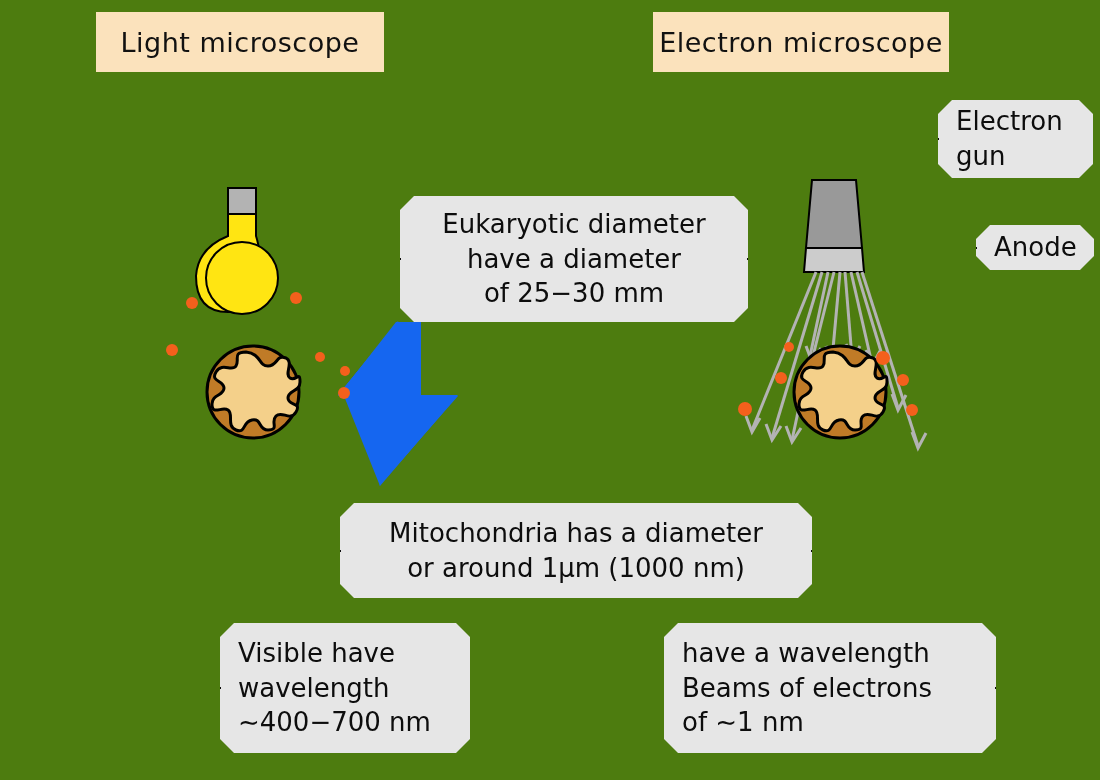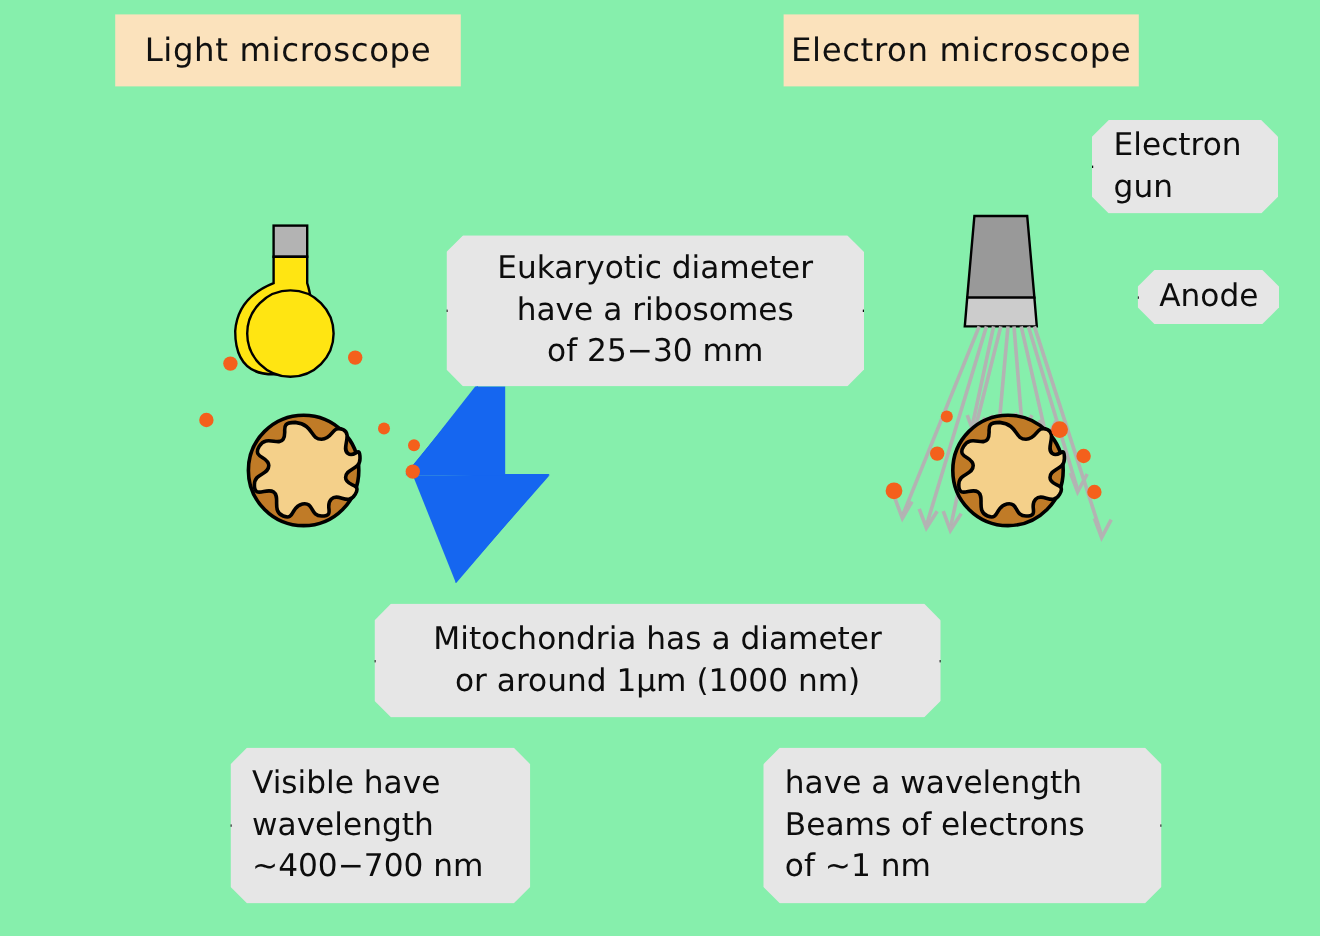--- a/index.html
+++ b/index.html
@@ -5,21 +5,21 @@
 <style>
   html, body {
     margin: 0;
     padding: 0;
     background: #000000;
   }
   #stage {
     position: relative;
     width: 1100px;
     height: 780px;
-    background: #86efac;
+    background: #4d7c0f;
     overflow: hidden;
     font-family: "DejaVu Sans", sans-serif;
   }
 
   
   .header-box {
     position: absolute;
     background: #FBE2BC;
     color: #111111;
     font-family: "DejaVu Sans", sans-serif;
@@ -42,20 +42,21 @@
     box-sizing: border-box;
     padding: 16px 18px;
     clip-path: polygon(
       14px 0, calc(100% - 14px) 0,
       100% 14px, 100% calc(100% - 14px),
       calc(100% - 14px) 100%, 14px 100%,
       0 calc(100% - 14px), 0 14px);
     display: flex;
     flex-direction: column;
     justify-content: center;
+    margin-left: 28px;
   }
   .tag-box .line { white-space: nowrap; }
   .t-center .line { text-align: center; }
   .t-left   .line { text-align: left; }
 
   
   .nub {
     position: absolute;
     width: 9px;
     height: 9px;
@@ -209,21 +210,21 @@
         <div class="nub-stub left" style="top: calc(50% - 1px);"></div>
         <div class="nub left" style="top: calc(50% - 5px);"></div>
       </div>
       <div class="tag-box t-left" style="left: 948px; top: 225px; width: 118px; height: 45px;">
         <div class="line">Anode</div>
         <div class="nub-stub left" style="top: calc(50% - 1px);"></div>
         <div class="nub left" style="top: calc(50% - 5px);"></div>
       </div>
       <div class="tag-box t-center" style="left: 372px; top: 196px; width: 348px; height: 126px;">
         <div class="line">Eukaryotic diameter</div>
-        <div class="line">have a ribosomes</div>
+        <div class="line">have a diameter</div>
         <div class="line">of 25−30 mm</div>
         <div class="nub-stub left" style="top: calc(50% - 1px);"></div>
         <div class="nub left" style="top: calc(50% - 5px);"></div>
         <div class="nub-stub right" style="top: calc(50% - 1px);"></div>
         <div class="nub right" style="top: calc(50% - 5px);"></div>
       </div>
       <div class="tag-box t-center" style="left: 312px; top: 503px; width: 472px; height: 95px;">
         <div class="line">Mitochondria has a diameter</div>
         <div class="line">or around 1µm (1000 nm)</div>
         <div class="nub-stub left" style="top: calc(50% - 1px);"></div>

